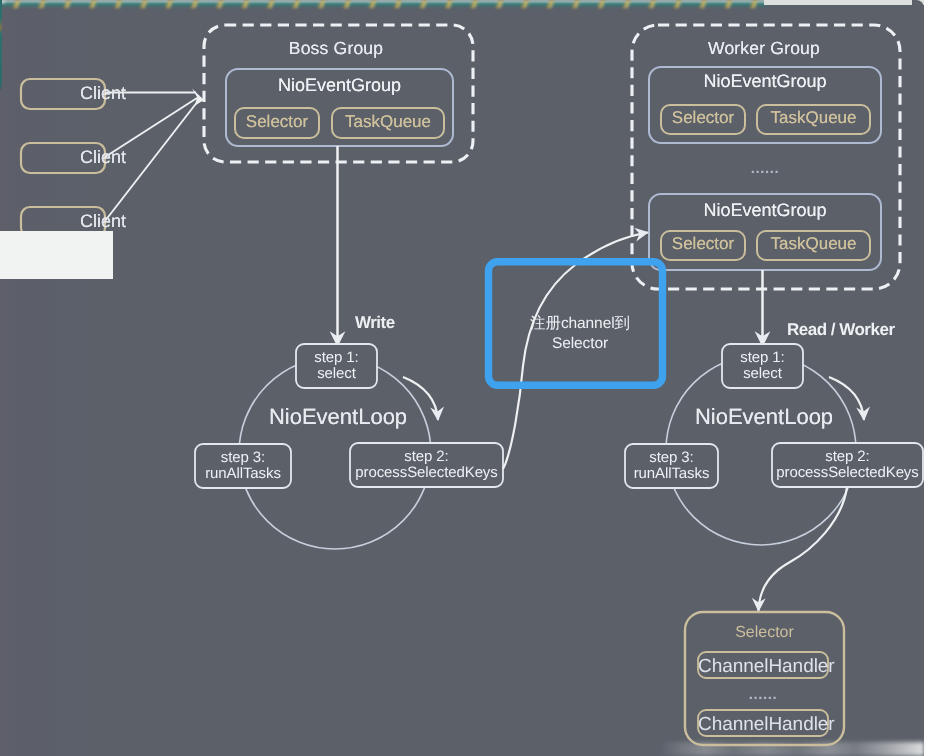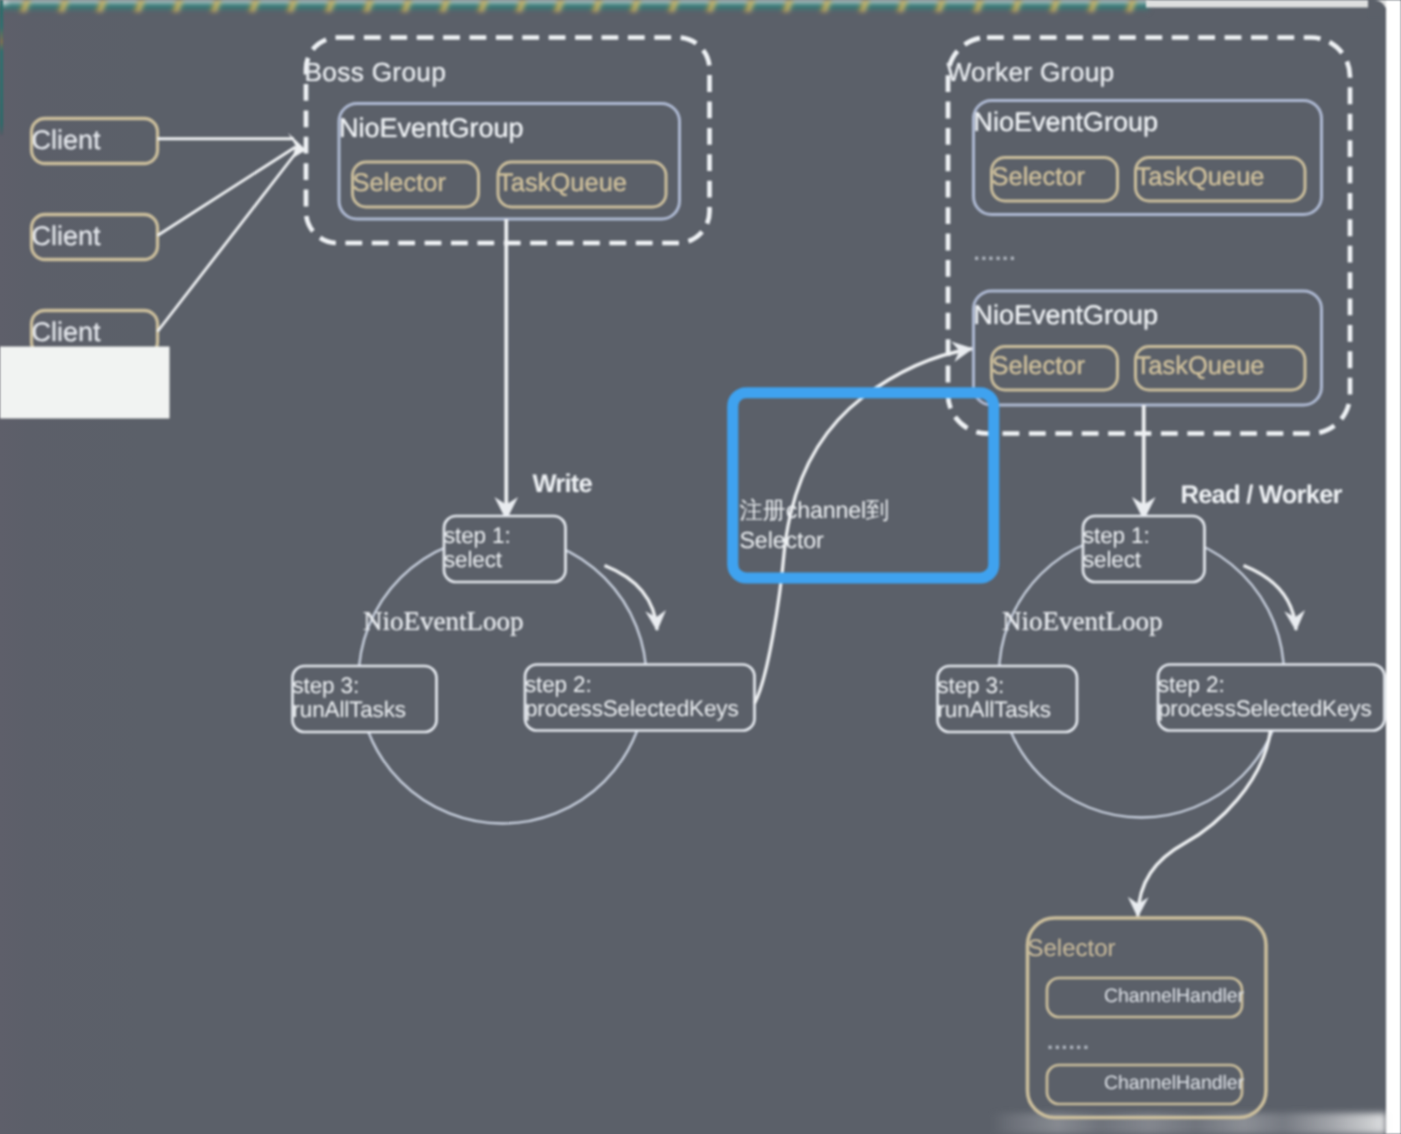--- a/index.html
+++ b/index.html
@@ -2,32 +2,32 @@
 <html><head>
 <meta charset="utf-8">
 <style>
   html,body{margin:0;padding:0;}
   body{width:934px;height:756px;background:#5b6069;overflow:hidden;
        font-family:"Liberation Sans",sans-serif;}
   #stage{position:relative;width:934px;height:756px;
     background:linear-gradient(90deg,#5e5f6a 0%,#5c5f69 2%,#5b6069 10%,#5b6069 100%);}
   #blurwrap{position:absolute;left:0;top:0;width:934px;height:756px;filter:blur(0.55px);}
   svg#layer{position:absolute;left:0;top:0;width:934px;height:756px;}
-  .lbl{position:absolute;white-space:nowrap;pointer-events:none;
+  .lbl{position:absolute;white-space:nowrap;pointer-events:none;text-align:center;
        -webkit-font-smoothing:antialiased;text-rendering:geometricPrecision;}
   .t-group{font-size:17.5px;color:#e7eaee;letter-spacing:.2px;text-shadow:0 0 .6px #e7eaee;}
   .t-neg{font-size:18px;color:#eef1f4;text-shadow:0 0 .6px #eef1f4;}
   .t-gold{font-size:17px;color:#cfc09c;text-shadow:0 0 .6px #cfc09c;}
-  .t-client{font-size:18px;color:#e2e5ea;text-shadow:0 0 .6px #e2e5ea;}
+  .t-client{font-size:18px;color:#e2e5ea;text-shadow:0 0 .6px #e2e5ea;margin-left:40px;}
   .t-edge{font-size:17px;color:#eef1f4;font-weight:bold;letter-spacing:-0.5px;}
-  .t-loop{font-size:18px;color:#e7eaee;text-shadow:0 0 .6px #e7eaee;font-family:Liberation Serif, serif;}
+  .t-loop{font-size:22px;color:#e7eaee;text-shadow:0 0 .6px #e7eaee;}
   .t-step{font-size:15px;color:#eef1f4;line-height:16px;letter-spacing:-0.1px;}
   .t-callout{font-size:15.5px;color:#eef1f4;line-height:20px;letter-spacing:-0.1px;}
   .t-pipe{font-size:16px;color:#cdbe9d;}
-  .t-handler{font-size:13px;color:#dfe3e9;letter-spacing:-0.05px;padding-left:38px;}
+  .t-handler{font-size:19px;color:#dfe3e9;letter-spacing:-0.05px;}
   .t-dots{font-size:15px;color:#b2b8c2;letter-spacing:0.6px;font-weight:bold;}
   #topstrip{position:absolute;left:0;top:0;width:766px;height:8px;
     background:
       repeating-linear-gradient(113deg,
         rgba(0,0,0,0) 0px,rgba(0,0,0,0) 14px,
         rgba(196,154,60,.7) 15.5px,rgba(232,202,110,.88) 18px,
         rgba(0,0,0,0) 20px,rgba(0,0,0,0) 23.4px),
       linear-gradient(180deg,#f3f5f4 0px,#f3f5f4 1.4px,#327b79 2.2px,#3a7775 5.2px,#5c616a 7.5px);
     filter:blur(1.4px);}
   #topstrip::before{content:"";position:absolute;left:0;top:0;width:5px;height:3px;background:#f6f7f7;}
@@ -149,20 +149,20 @@
   <div class="lbl t-loop" style="left:242px;top:404px;width:192px;">NioEventLoop</div>
   <div class="lbl t-step" style="left:296px;top:350px;width:81px;"><span>step 1:</span><br><span>select</span></div>
   <div class="lbl t-step" style="left:350px;top:449px;width:153px;"><span>step 2:</span><br><span>processSelectedKeys</span></div>
   <div class="lbl t-step" style="left:195px;top:450px;width:96px;"><span>step 3:</span><br><span>runAllTasks</span></div>
 
   <div class="lbl t-loop" style="left:668px;top:404px;width:192px;">NioEventLoop</div>
   <div class="lbl t-step" style="left:722px;top:350px;width:81px;"><span>step 1:</span><br><span>select</span></div>
   <div class="lbl t-step" style="left:772px;top:449px;width:151px;"><span>step 2:</span><br><span>processSelectedKeys</span></div>
   <div class="lbl t-step" style="left:625px;top:450px;width:93px;"><span>step 3:</span><br><span>runAllTasks</span></div>
 
-  <div class="lbl t-callout" style="left:493px;top:331px;width:174px;"><span>注册channel到</span><br><span>Selector</span></div>
+  <div class="lbl t-callout" style="left:493px;top:314px;width:174px;"><span>注册channel到</span><br><span>Selector</span></div>
 
   <div class="lbl t-pipe" style="left:685px;top:624px;width:159px;">Selector</div>
   <div class="lbl t-handler" style="left:698px;top:656px;width:130px;">ChannelHandler</div>
   <div class="lbl t-dots" style="left:698px;top:686px;width:130px;">......</div>
   <div class="lbl t-handler" style="left:698px;top:714px;width:130px;">ChannelHandler</div>
 </div>
 </div>
 
 </body></html>

